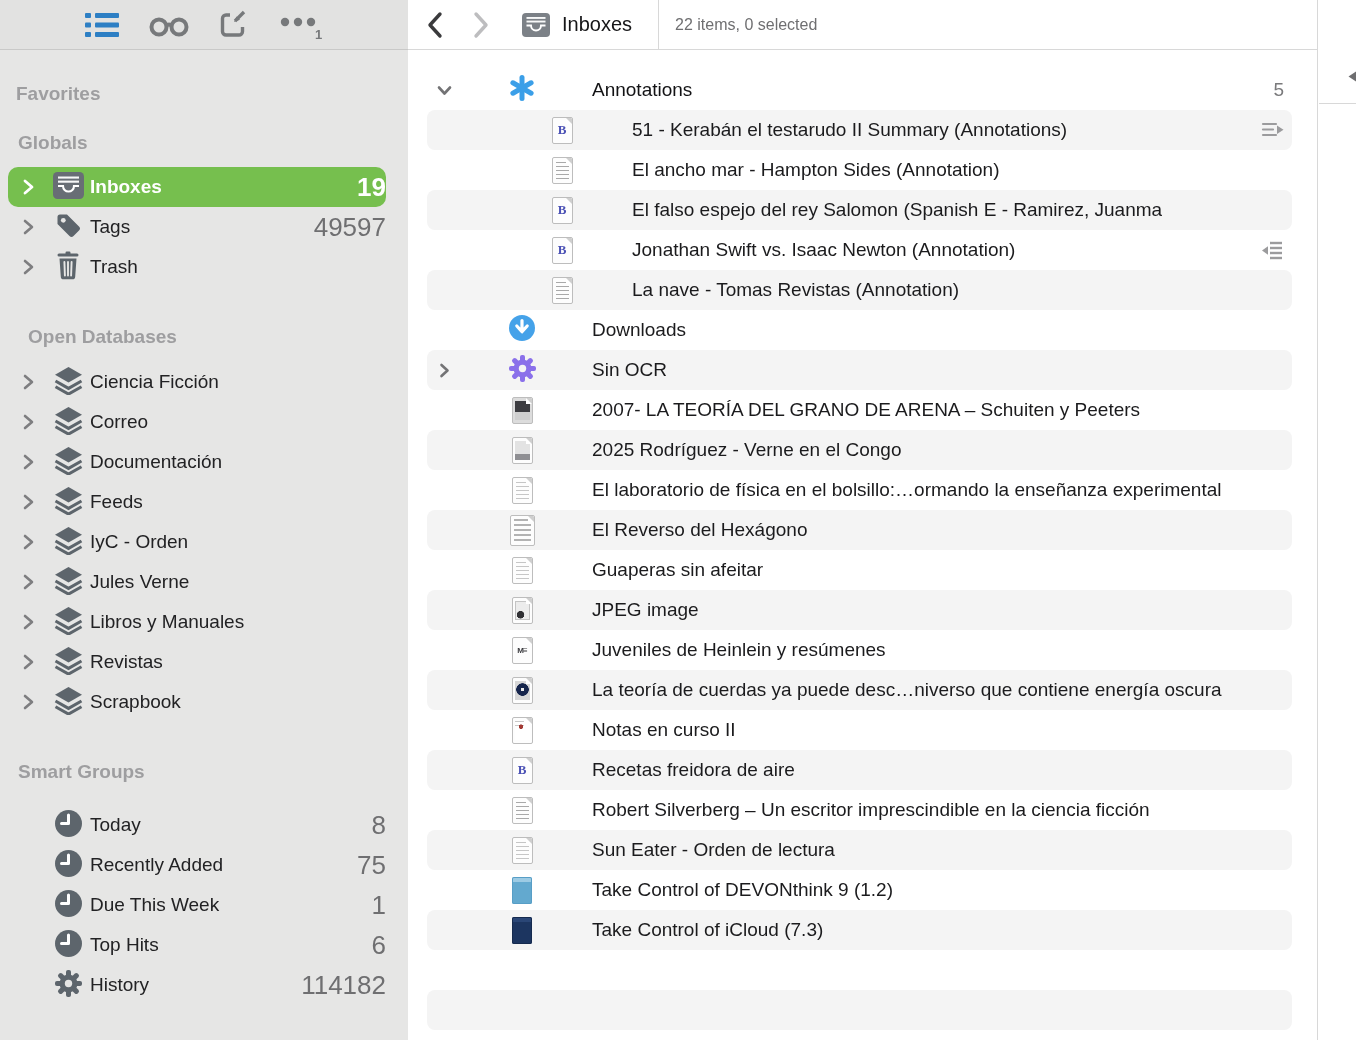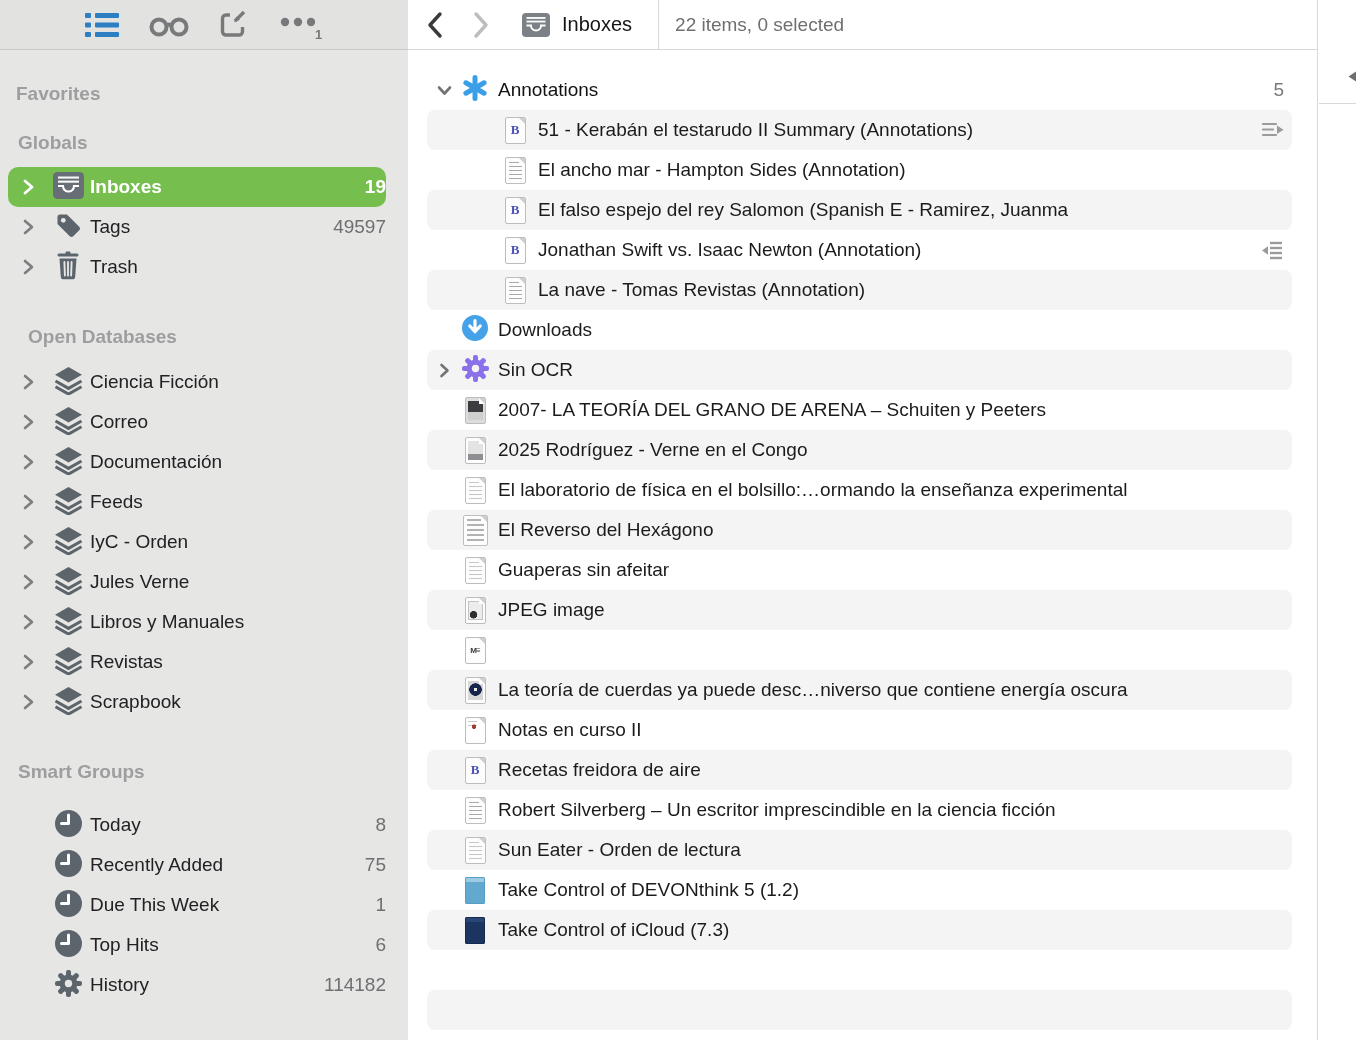--- a/index.html
+++ b/index.html
@@ -18,35 +18,35 @@
   .h-globals { margin-top:27px; margin-bottom:13px; }
   .h-opendb { margin-top:39px; margin-bottom:14px;margin-left:28px; }
   .h-smart { margin-top:39px; margin-bottom:22px; }
 
   .srow { height:40px; margin:0 22px 0 8px; border-radius:10px; display:flex; align-items:center; padding-left:14px; }
   .srow.selected { background:#76bf4e; }
   .schev { width:24px; display:flex; align-items:center; }
   .sicon { width:44px; display:flex; align-items:center; justify-content:center; }
   .slabel { font-size:19px; color:#222224; white-space:nowrap; }
   .srow.selected .slabel { color:#fff; font-weight:600; }
-  .scount { margin-left:auto; font-size:19px; color:#6f6f71; }
+  .scount { margin-left:auto; font-size:26px; color:#6f6f71; }
   .srow.selected .scount { color:#fff; font-weight:600; }
 
   
   #main { position:absolute; left:408px; top:0; width:910px; height:1040px; background:#fff; border-right:1px solid #d8d8d8; }
   #main-toolbar { height:50px; border-bottom:1px solid #d8d8d8; display:flex; align-items:center; }
   .nav-back { margin-left:16px; }
   .nav-fwd { margin-left:24px; }
   .tb-loc-icon { margin-left:30px; }
   #main-title { margin-left:12px; font-size:20px; color:#161618; font-weight:500; }
   .tb-sep { margin-left:26px; width:1px; height:50px; background:#d8d8d8; }
-  #item-status { margin-left:16px; font-size:19px; color:#6f6f71; }
+  #item-status { margin-left:16px; font-size:16px; color:#6f6f71; }
 
   #list { padding-top:20px; }
-  .row { height:40px; margin:0 25px 0 19px; border-radius:8px; display:flex; align-items:center; padding-left:9px; }
+  .row { height:40px; margin:0 25px 0 19px; border-radius:8px; display:flex; align-items:center; padding-left:9px;gap:47px; }
   .row.stripe { background:#f4f4f4; }
   .row.lvl2 { padding-left:49px; }
   .chev-slot { width:22px; display:flex; align-items:center; }
   .icon-slot { width:34px; display:flex; align-items:center; justify-content:center; }
   .rlabel { margin-left:6px; font-size:19px; color:#1b1b1d; white-space:nowrap; overflow:hidden; }
   .row.group .rlabel { color:#121214; }
   .rcount { margin-left:auto; padding-right:8px; font-size:19px; color:#7a7a7c; }
   .rtrail { margin-left:auto; padding-right:7px; display:flex; align-items:center; }
   .row.empty-row { margin-top:40px; }
 
@@ -577,20 +577,21 @@
           </span>
           <span class="rlabel">JPEG image</span>
         </div>
         <div class="row">
           <span class="chev-slot"></span>
           <span class="icon-slot">
             <span class="page v-md">
               <span class="in">M≡</span>
             </span>
           </span>
+          <span class="rlabel">Juveniles de Heinlein y resúmenes</span>
         </div>
         <div class="row stripe">
           <span class="chev-slot"></span>
           <span class="icon-slot">
             <span class="page v-navy">
               <span class="in"></span>
             </span>
           </span>
           <span class="rlabel">La teoría de cuerdas ya puede desc…niverso que contiene energía oscura</span>
         </div>
@@ -628,21 +629,21 @@
               <span class="in"></span>
             </span>
           </span>
           <span class="rlabel">Sun Eater - Orden de lectura</span>
         </div>
         <div class="row">
           <span class="chev-slot"></span>
           <span class="icon-slot">
             <span class="book lt"></span>
           </span>
-          <span class="rlabel">Take Control of DEVONthink 5 (1.2)</span>
+          <span class="rlabel">Take Control of DEVONthink 9 (1.2)</span>
         </div>
         <div class="row stripe">
           <span class="chev-slot"></span>
           <span class="icon-slot">
             <span class="book dk"></span>
           </span>
           <span class="rlabel">Take Control of iCloud (7.3)</span>
         </div>
         <div class="row stripe empty-row"></div>
       </div>

